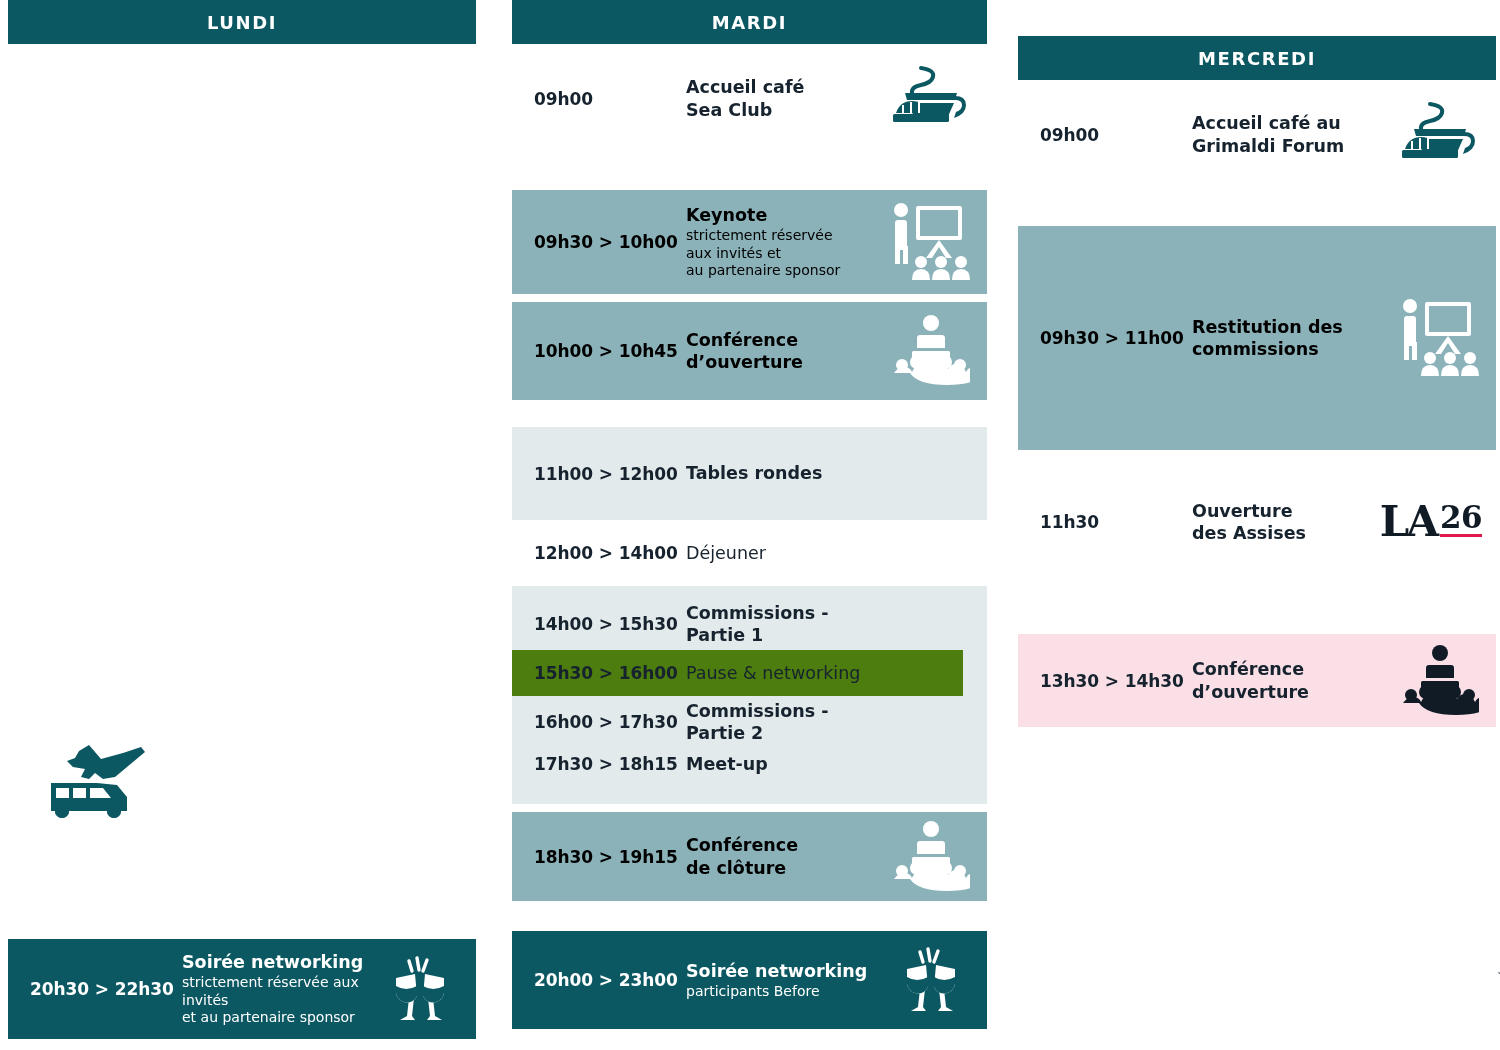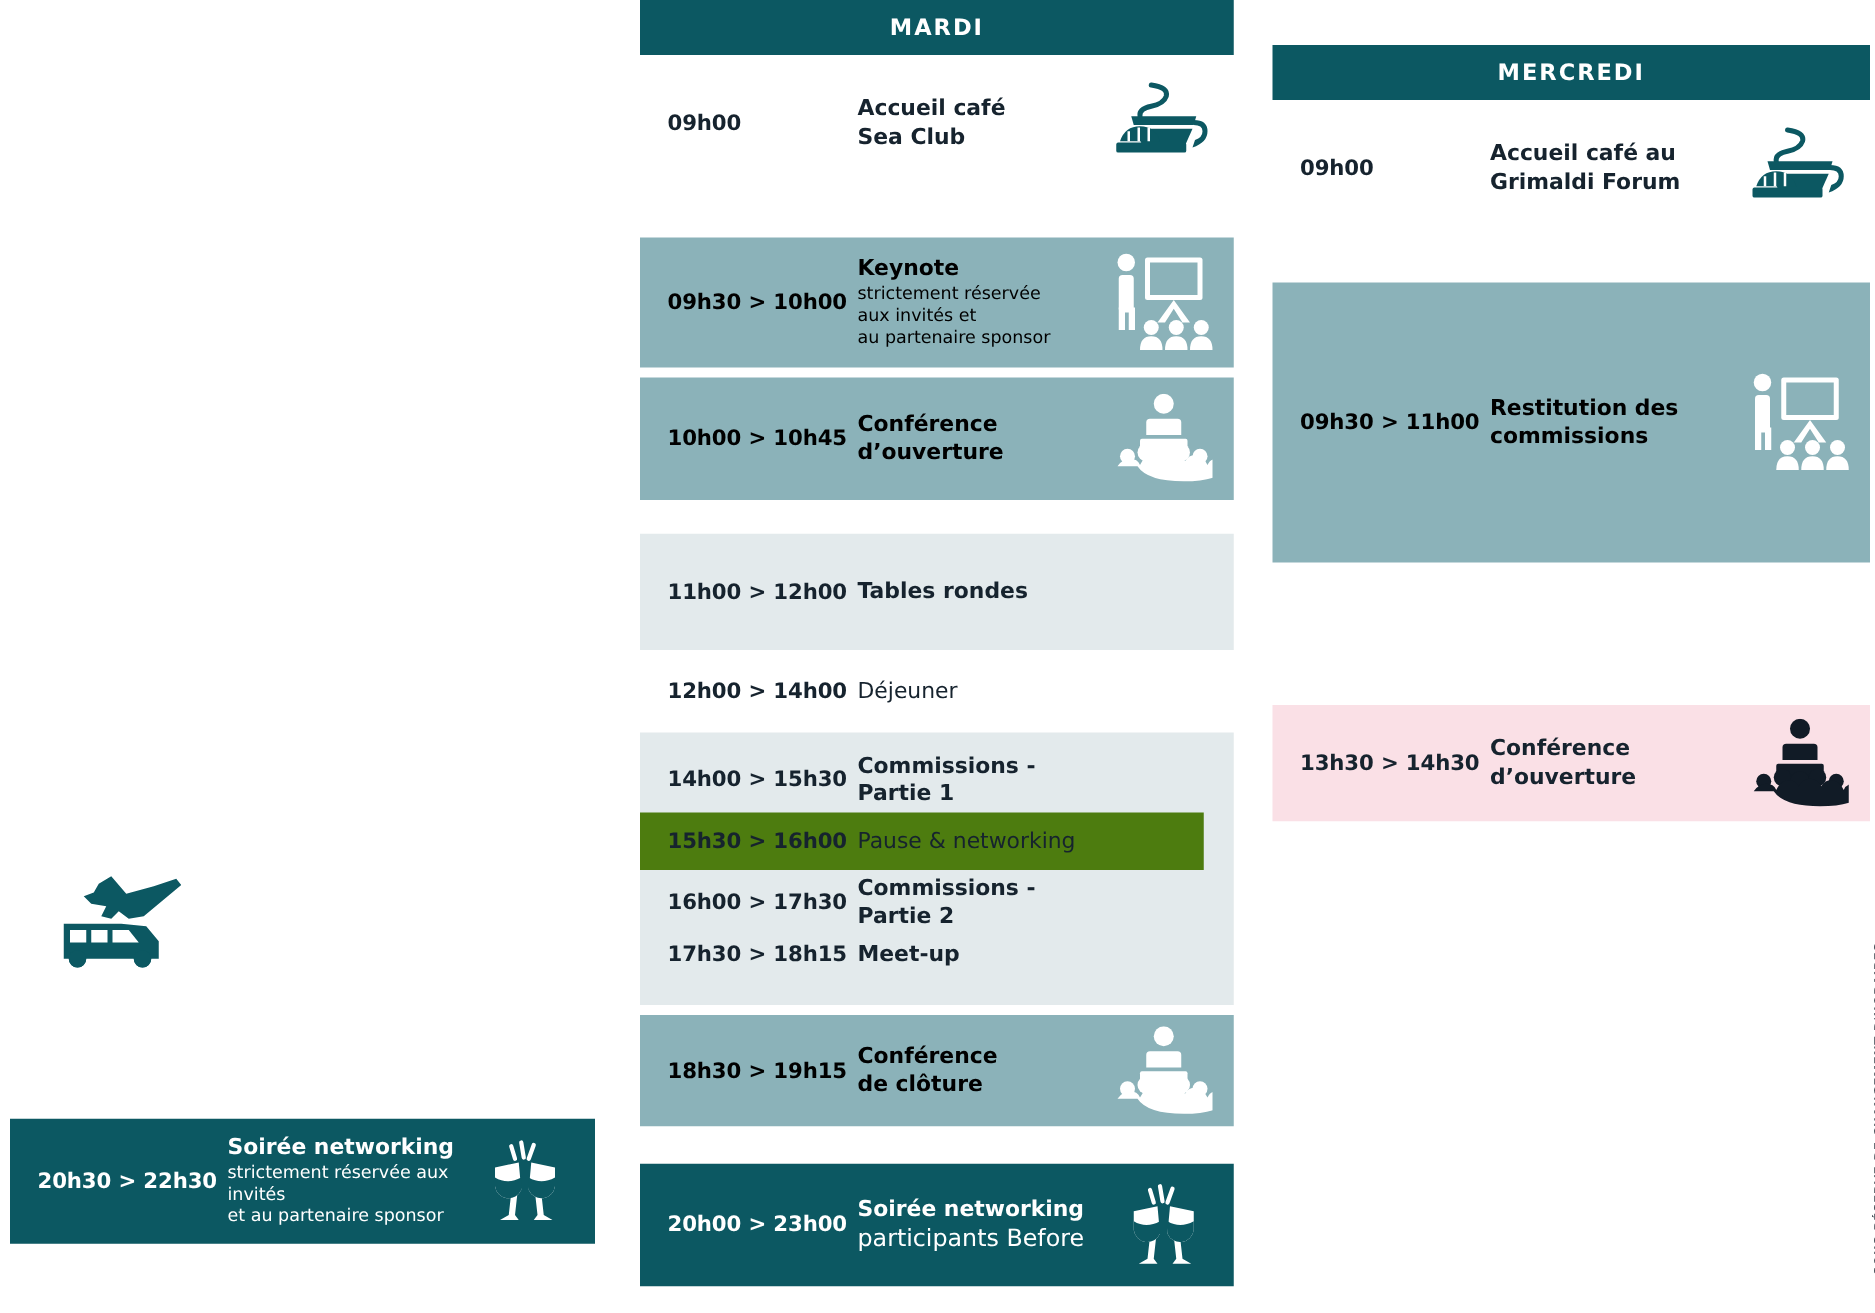--- a/index.html
+++ b/index.html
@@ -127,20 +127,21 @@
     margin-top: 1px;
   }
   svg { display: block; }
 </style>
 </head>
 <body>
 
 <div id="page">
 
   <div class="col" id="col-lundi">
+    <div class="day-header">LUNDI</div>
 
     <div class="sp" style="height:684px"></div>
 
     <div class="row v-plain" style="height:108px;padding-left:0">
       <div class="icon-slot" style="width:182px">
         <svg width="108" height="78" viewBox="0 0 108 78">
           <g fill="#0c5862">
             <path d="M34 8 L44 2 L56 16 L78 10 L96 4 L100 9 L70 34 L58 36 L50 30 L44 36 L36 34 L40 26 L28 24 L22 18 L30 15 Z"></path>
             <path d="M6 40 L6 68 L10 68 a7 7 0 0 0 14 0 L62 68 a7 7 0 0 0 14 0 L82 68 L82 54 L72 42 L52 40 Z"></path>
             <rect x="11" y="45" width="13" height="10" fill="#ffffff"></rect>
@@ -339,21 +340,21 @@
         </svg>
       </div>
     </div>
 
     <div class="sp" style="height:30px"></div>
 
     <div class="row v-dark" style="height:98px">
       <div class="time">20h00 &gt; 23h00</div>
       <div class="body">
         <div class="title">Soirée networking</div>
-        <div class="sub" style="font-size:19px">participants Before</div>
+        <div class="sub" style="font-size:14px">participants Before</div>
       </div>
       <div class="icon-slot">
         <svg width="74" height="70" viewBox="0 0 74 70">
           <g fill="#ffffff">
             <path d="M34 4 L36 16 M26 7 L29 17 M44 6 L40 17" stroke="#ffffff" stroke-width="3.4" stroke-linecap="round" fill="none"></path>
             <path d="M13 24 L32 20 L34 42 a11 11 0 0 1 -21 -3 Z"></path>
             <path d="M26 44 L24 62 L17 66 L32 66 L29 62 L31 44 Z"></path>
             <path d="M42 20 L61 24 L61 39 a11 11 0 0 1 -21 3 Z"></path>
             <path d="M45 44 L47 62 L44 66 L59 66 L52 62 L50 44 Z"></path>
           </g>
@@ -416,20 +417,36 @@
               <path d="M44 78 q0 -11 9 -11 q9 0 9 11 Z"></path>
             <circle cx="73" cy="60" r="6"></circle>
               <path d="M64 78 q0 -11 9 -11 q9 0 9 11 Z"></path>
           </g>
         </svg>
       </div>
     </div>
 
     <div class="sp" style="height:37px"></div>
 
+    <div class="row v-plain" style="height:70px">
+      <div class="time">11h30</div>
+      <div class="body">
+        <div class="title">Ouverture
+des Assises</div>
+      </div>
+      <div class="icon-slot" style="width:110px">
+        <div class="la26">
+          <span class="la">LA</span>
+          <span class="num-wrap">
+            <span class="num">26</span>
+            <span class="rule"></span>
+          </span>
+        </div>
+      </div>
+    </div>
 
     <div class="sp" style="height:77px"></div>
 
     <div class="row v-pink" style="height:93px">
       <div class="time">13h30 &gt; 14h30</div>
       <div class="body">
         <div class="title">Conférence
 d’ouverture</div>
       </div>
       <div class="icon-slot">

